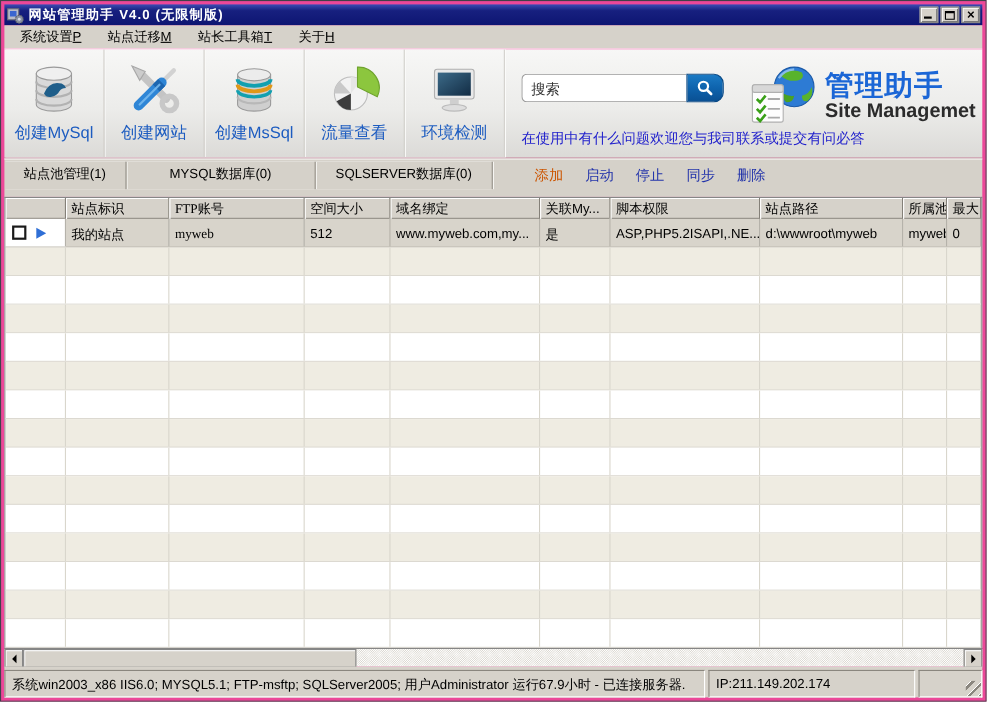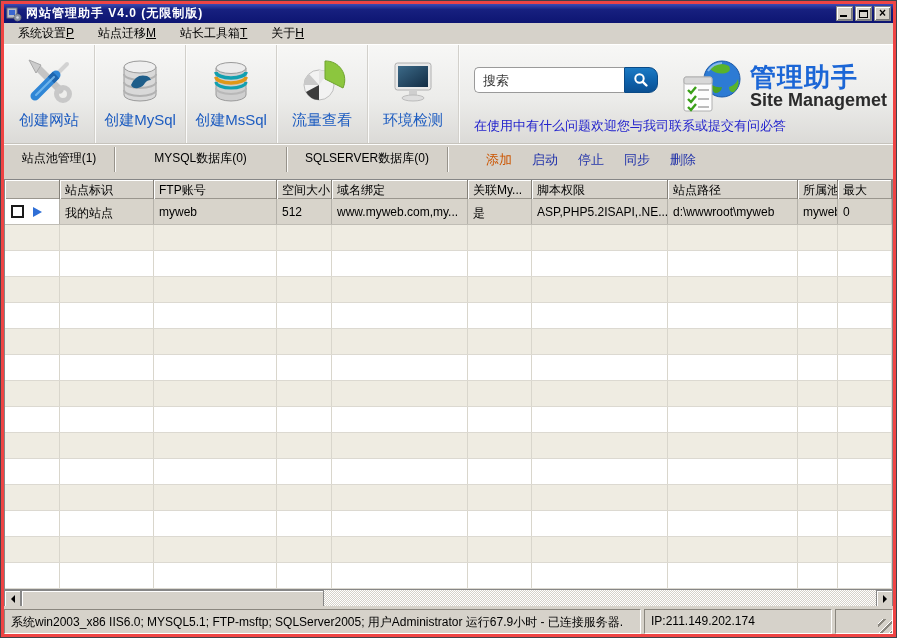--- a/index.html
+++ b/index.html
@@ -1,18 +1,18 @@
 <!DOCTYPE html>
 <html><head>
 <meta charset="utf-8">
 <style>
   * { margin:0; padding:0; box-sizing:border-box; }
   html,body { width:897px; height:638px; overflow:hidden;
     font-family:"Liberation Sans","DejaVu Sans",sans-serif; }
-  .window { width:897px; height:638px; background:#ef4444; padding:3px;
+  .window { width:897px; height:638px; background:#ec4899; padding:3px;
     border:1px solid #40424a; display:flex; flex-direction:column; }
 
   
   .titlebar { height:19px; flex:0 0 19px; display:flex; align-items:center;
     background:linear-gradient(180deg,#3c4cb4 0%,#17207f 30%,#0d1572 100%);
     padding:0 2px; }
   .title-icon { width:16px; height:16px; margin-right:4px; }
   .title-text { color:#fff; font-size:12px; font-weight:bold; letter-spacing:1px; }
   .winbtns { margin-left:auto; display:flex; gap:2px; }
   .winbtn { width:17px; height:15px; background:#d6d2ca; border:1px solid #868686;
@@ -70,21 +70,21 @@
   .tab.t3 { width:172px; }
   .tab.t4 { width:161px; }
   .actions { margin-left:38px; display:flex; gap:20px; line-height:25px; }
   .action-link { font-size:13px; color:#2233aa; white-space:nowrap; }
   .action-link.add { color:#cc5500; }
 
   
   .grid { flex:1 1 auto; overflow:hidden; background:#fff;
     border-left:1px solid #868686; border-right:1px solid #868686; border-top:1px solid #868686; }
   .grid-row { display:flex; }
-  .c0 { width:55px; } .c1 { width:94px; } .c2 { width:123px; } .c3 { width:55px; }
+  .c0 { width:55px; } .c1 { width:94px; } .c2 { width:123px;font-family:Liberation Serif, serif; } .c3 { width:78px; }
   .c4 { width:136px; } .c5 { width:64px; } .c6 { width:136px; } .c7 { width:130px; }
   .c8 { width:40px; } .c9 { flex:1 1 auto; min-width:0; }
   .header-row { height:19px; }
   .hcell { flex:none; background:#d6d2ca; border-right:1px solid #848078;
     box-shadow:inset 1px 1px 0 #fff, inset 0 -1px 0 #9a968e;
     font-size:12px; color:#000; padding:2px 5px 0; white-space:nowrap; overflow:hidden; }
   .hcell.c9 { flex:1 1 auto; }
   .data-row { height:26px; background:#d8d4cb; border-bottom:1px solid #c0bdb5; }
   .dcell { flex:none; border-right:1px solid #b5b2aa; font-size:12px; color:#000;
     padding:6px 5px 0; white-space:nowrap; overflow:hidden; }
@@ -158,41 +158,41 @@
     <span class="menu-item"><span>系统设置</span><span class="hotkey">P</span></span>
     <span class="menu-item"><span>站点迁移</span><span class="hotkey">M</span></span>
     <span class="menu-item"><span>站长工具箱</span><span class="hotkey">T</span></span>
     <span class="menu-item"><span>关于</span><span class="hotkey">H</span></span>
   </div>
 
   <div class="toolbar">
 
     <div class="tool-btn">
       <svg class="tool-ic" viewBox="0 0 48 48">
+        <path d="M8 9 v28 a16 6 0 0 0 32 0 V9 Z" fill="#d9d9d9" stroke="#9a9a9a"></path>
+        <path d="M8 16 a16 6 0 0 0 32 0" fill="none" stroke="#b2b2b2" stroke-width="2"></path>
+        <path d="M8 24 a16 6 0 0 0 32 0" fill="none" stroke="#b2b2b2" stroke-width="2"></path>
+        <path d="M8 32 a16 6 0 0 0 32 0" fill="none" stroke="#b2b2b2" stroke-width="2"></path>
+        <ellipse cx="24" cy="9" rx="16" ry="6" fill="#efefef" stroke="#9a9a9a"></ellipse>
+        <path d="M15 27 q5 -12 16 -9 q3 1 4 4 q-4 0 -6 3 q-2 4 -7 5 q-5 1 -7 -3 z" fill="#1f5e8a"></path>
+      </svg>
+      <span class="tlabel">创建MySql</span>
+    </div>
+
+    <div class="tool-btn">
+      <svg class="tool-ic" viewBox="0 0 48 48">
         <line x1="13" y1="10" x2="35" y2="32" stroke="#c4c4c4" stroke-width="7" stroke-linecap="round"></line>
         <path d="M4 2 L16 7 L11 15 Z" fill="#cccccc" stroke="#a8a8a8" stroke-width="1"></path>
         <circle cx="38" cy="36" r="6.5" fill="none" stroke="#c8c8c8" stroke-width="5"></circle>
         <line x1="33" y1="15" x2="42" y2="6" stroke="#d2d2d2" stroke-width="4" stroke-linecap="round"></line>
         <line x1="10" y1="38" x2="31" y2="17" stroke="#2f86d6" stroke-width="9" stroke-linecap="round"></line>
         <line x1="26" y1="22" x2="31" y2="17" stroke="#1d66b0" stroke-width="9" stroke-linecap="butt"></line>
         <line x1="11" y1="37" x2="29" y2="19" stroke="#7fc0f2" stroke-width="2" stroke-linecap="round" opacity="0.8"></line>
       </svg>
       <span class="tlabel">创建网站</span>
-    </div>
-
-    <div class="tool-btn">
-      <svg class="tool-ic" viewBox="0 0 48 48">
-        <path d="M8 9 v28 a16 6 0 0 0 32 0 V9 Z" fill="#d9d9d9" stroke="#9a9a9a"></path>
-        <path d="M8 16 a16 6 0 0 0 32 0" fill="none" stroke="#b2b2b2" stroke-width="2"></path>
-        <path d="M8 24 a16 6 0 0 0 32 0" fill="none" stroke="#b2b2b2" stroke-width="2"></path>
-        <path d="M8 32 a16 6 0 0 0 32 0" fill="none" stroke="#b2b2b2" stroke-width="2"></path>
-        <ellipse cx="24" cy="9" rx="16" ry="6" fill="#efefef" stroke="#9a9a9a"></ellipse>
-        <path d="M15 27 q5 -12 16 -9 q3 1 4 4 q-4 0 -6 3 q-2 4 -7 5 q-5 1 -7 -3 z" fill="#1f5e8a"></path>
-      </svg>
-      <span class="tlabel">创建MySql</span>
     </div>
 
     <div class="tool-btn">
       <svg class="tool-ic" viewBox="0 0 48 48">
         <path d="M9 10 v27 a15 6 0 0 0 30 0 V10 Z" fill="#cfcfcf" stroke="#9a9a9a"></path>
         <path d="M9 30 a15 6 0 0 0 30 0" fill="none" stroke="#b8b8b8" stroke-width="2"></path>
         <path d="M9 14 a15 6 0 0 0 30 0" fill="none" stroke="#12a0b0" stroke-width="3.5"></path>
         <path d="M9 19 a15 6 0 0 0 30 0" fill="none" stroke="#e09818" stroke-width="3.5"></path>
         <path d="M9 24 a15 6 0 0 0 30 0" fill="none" stroke="#12a0b0" stroke-width="3"></path>
         <ellipse cx="24" cy="10" rx="15" ry="5.5" fill="#ececec" stroke="#9a9a9a"></ellipse>

